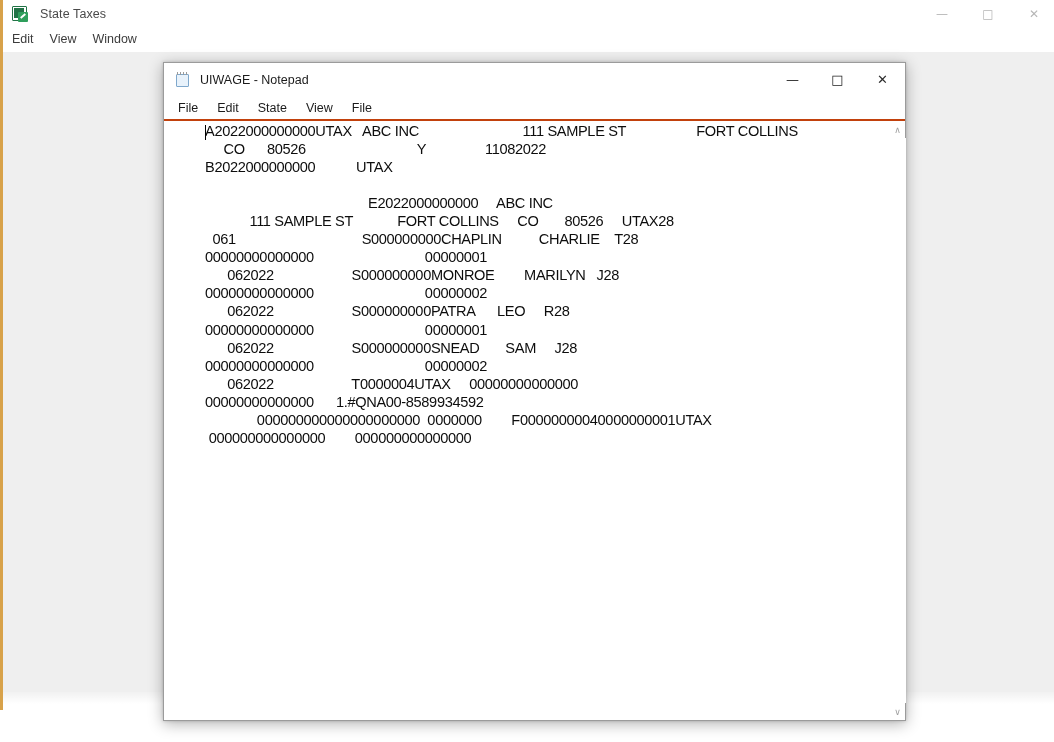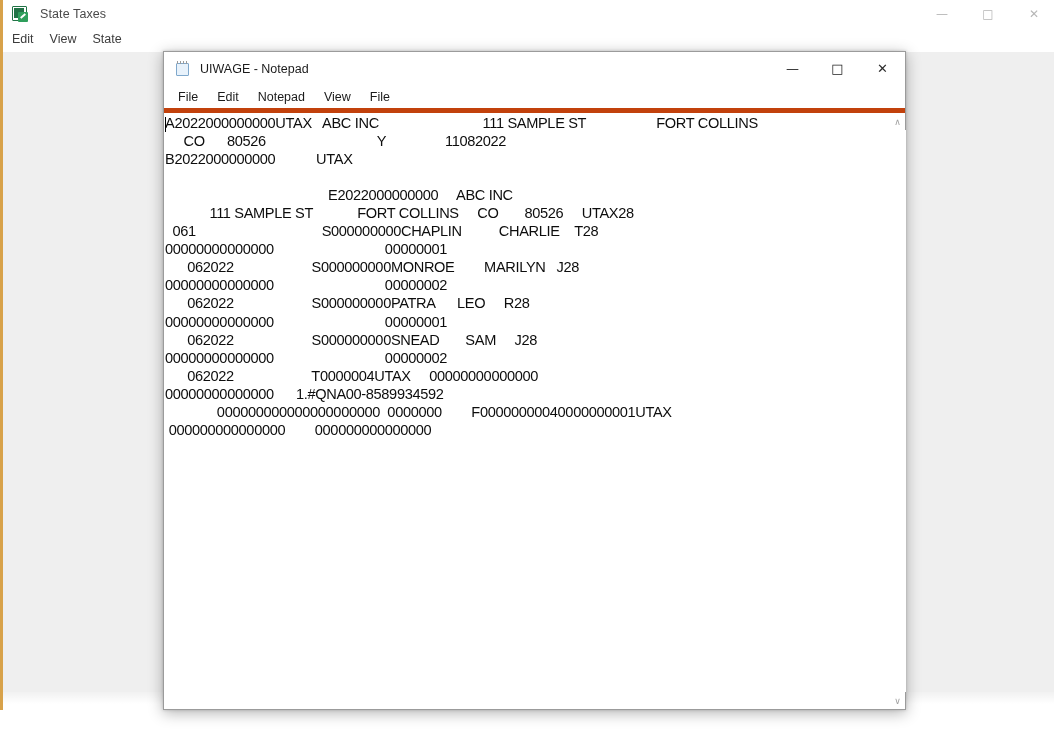--- a/index.html
+++ b/index.html
@@ -114,21 +114,21 @@
   #bg-shadow-strip {
     position: absolute;
     left: 0; top: 692px;
     width: 1054px; height: 12px;
     background: linear-gradient(to bottom, rgba(0,0,0,0.055), rgba(0,0,0,0));
   }
 
   
   #notepad {
     position: absolute;
-    left: 163px; top: 51px;
+    left: 163px; top: 62px;
     width: 743px; height: 659px;
     background: #ffffff;
     border: 1px solid #9b9b9b;
     box-shadow: 0 3px 14px rgba(0,0,0,0.30), 0 0 3px rgba(0,0,0,0.18);
   }
   #np-titlebar {
     height: 33px;
     background: #ffffff;
     display: flex;
     align-items: center;
@@ -185,22 +185,23 @@
     color: #1b1b1b;
     margin-right: 15px;
     padding: 1px 2px;
     cursor: default;
   }
   #np-textarea-wrap {
     position: absolute;
     left: 0; top: 56px;
     width: 741px; height: 601px;
     background: #ffffff;
-    border-top: 5px solid #c2410c;
-    display: flex;
+    border-top: 2px solid #c2410c;
+    display: flex;
+    padding-left: 40px;
   }
   #np-text {
     flex: 1;
     padding: 1px 0 0 1px;
     overflow: hidden;
     white-space: pre;
     font-family: "Liberation Sans", sans-serif;
     font-size: 14.6px;
     line-height: 18.05px;
     color: #0d0d0d;
@@ -253,21 +254,21 @@
     <div id="bg-wincontrols">
       <div class="bg-wc">—</div>
       <div class="bg-wc">□</div>
       <div class="bg-wc">✕</div>
     </div>
   </div>
 
   <div id="bg-menubar">
     <span class="bg-menu-item">Edit</span>
     <span class="bg-menu-item">View</span>
-    <span class="bg-menu-item">State</span>
+    <span class="bg-menu-item">Window</span>
   </div>
 
   <div id="bg-canvas">
     <div class="bg-strip-btn" style="left:252px; top:618px; width:65px;"></div>
     <div class="bg-strip-btn" style="left:700px; top:618px; width:100px;"></div>
   </div>
 
   <div id="bg-shadow-strip"></div>
 </div>
 
@@ -283,21 +284,21 @@
     <div id="np-wincontrols">
       <div class="np-wc">—</div>
       <div class="np-wc">□</div>
       <div class="np-wc close">✕</div>
     </div>
   </div>
 
   <div id="np-menubar">
     <span class="np-menu-item">File</span>
     <span class="np-menu-item">Edit</span>
-    <span class="np-menu-item">Notepad</span>
+    <span class="np-menu-item">State</span>
     <span class="np-menu-item">View</span>
     <span class="np-menu-item">File</span>
   </div>
 
   <div id="np-textarea-wrap">
     <div id="np-text">A2022000000000UTAX   ABC INC                            111 SAMPLE ST                   FORT COLLINS
      CO      80526                              Y                11082022
 B2022000000000           UTAX
 
                                             E2022000000000     ABC INC

